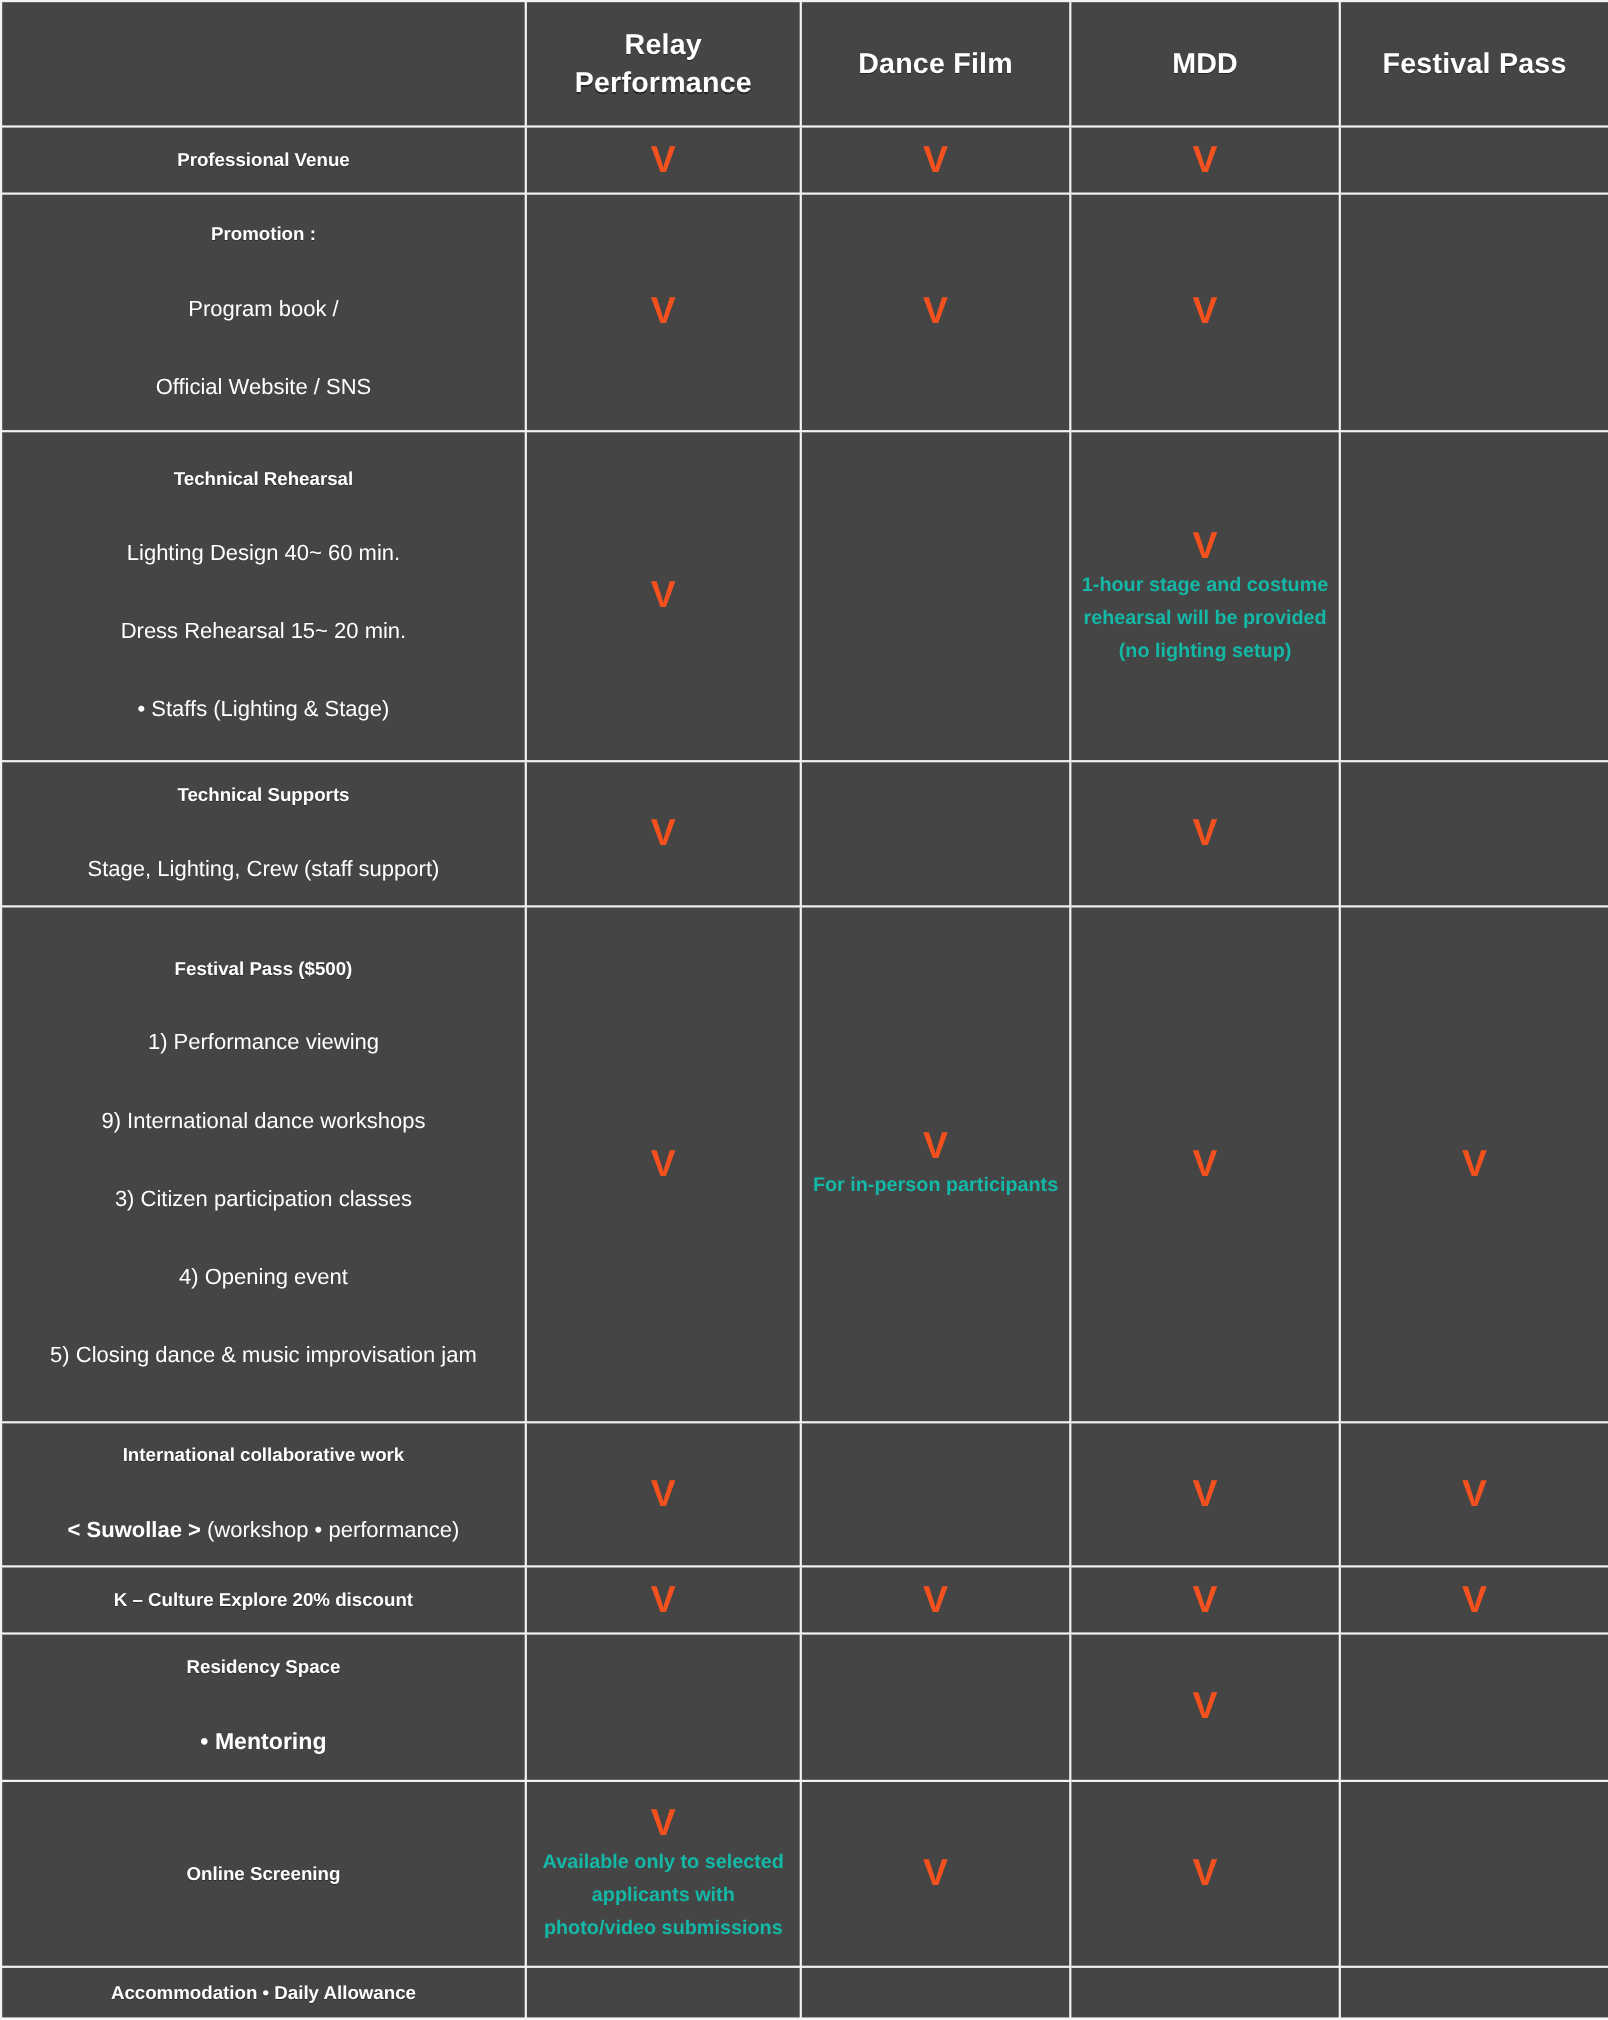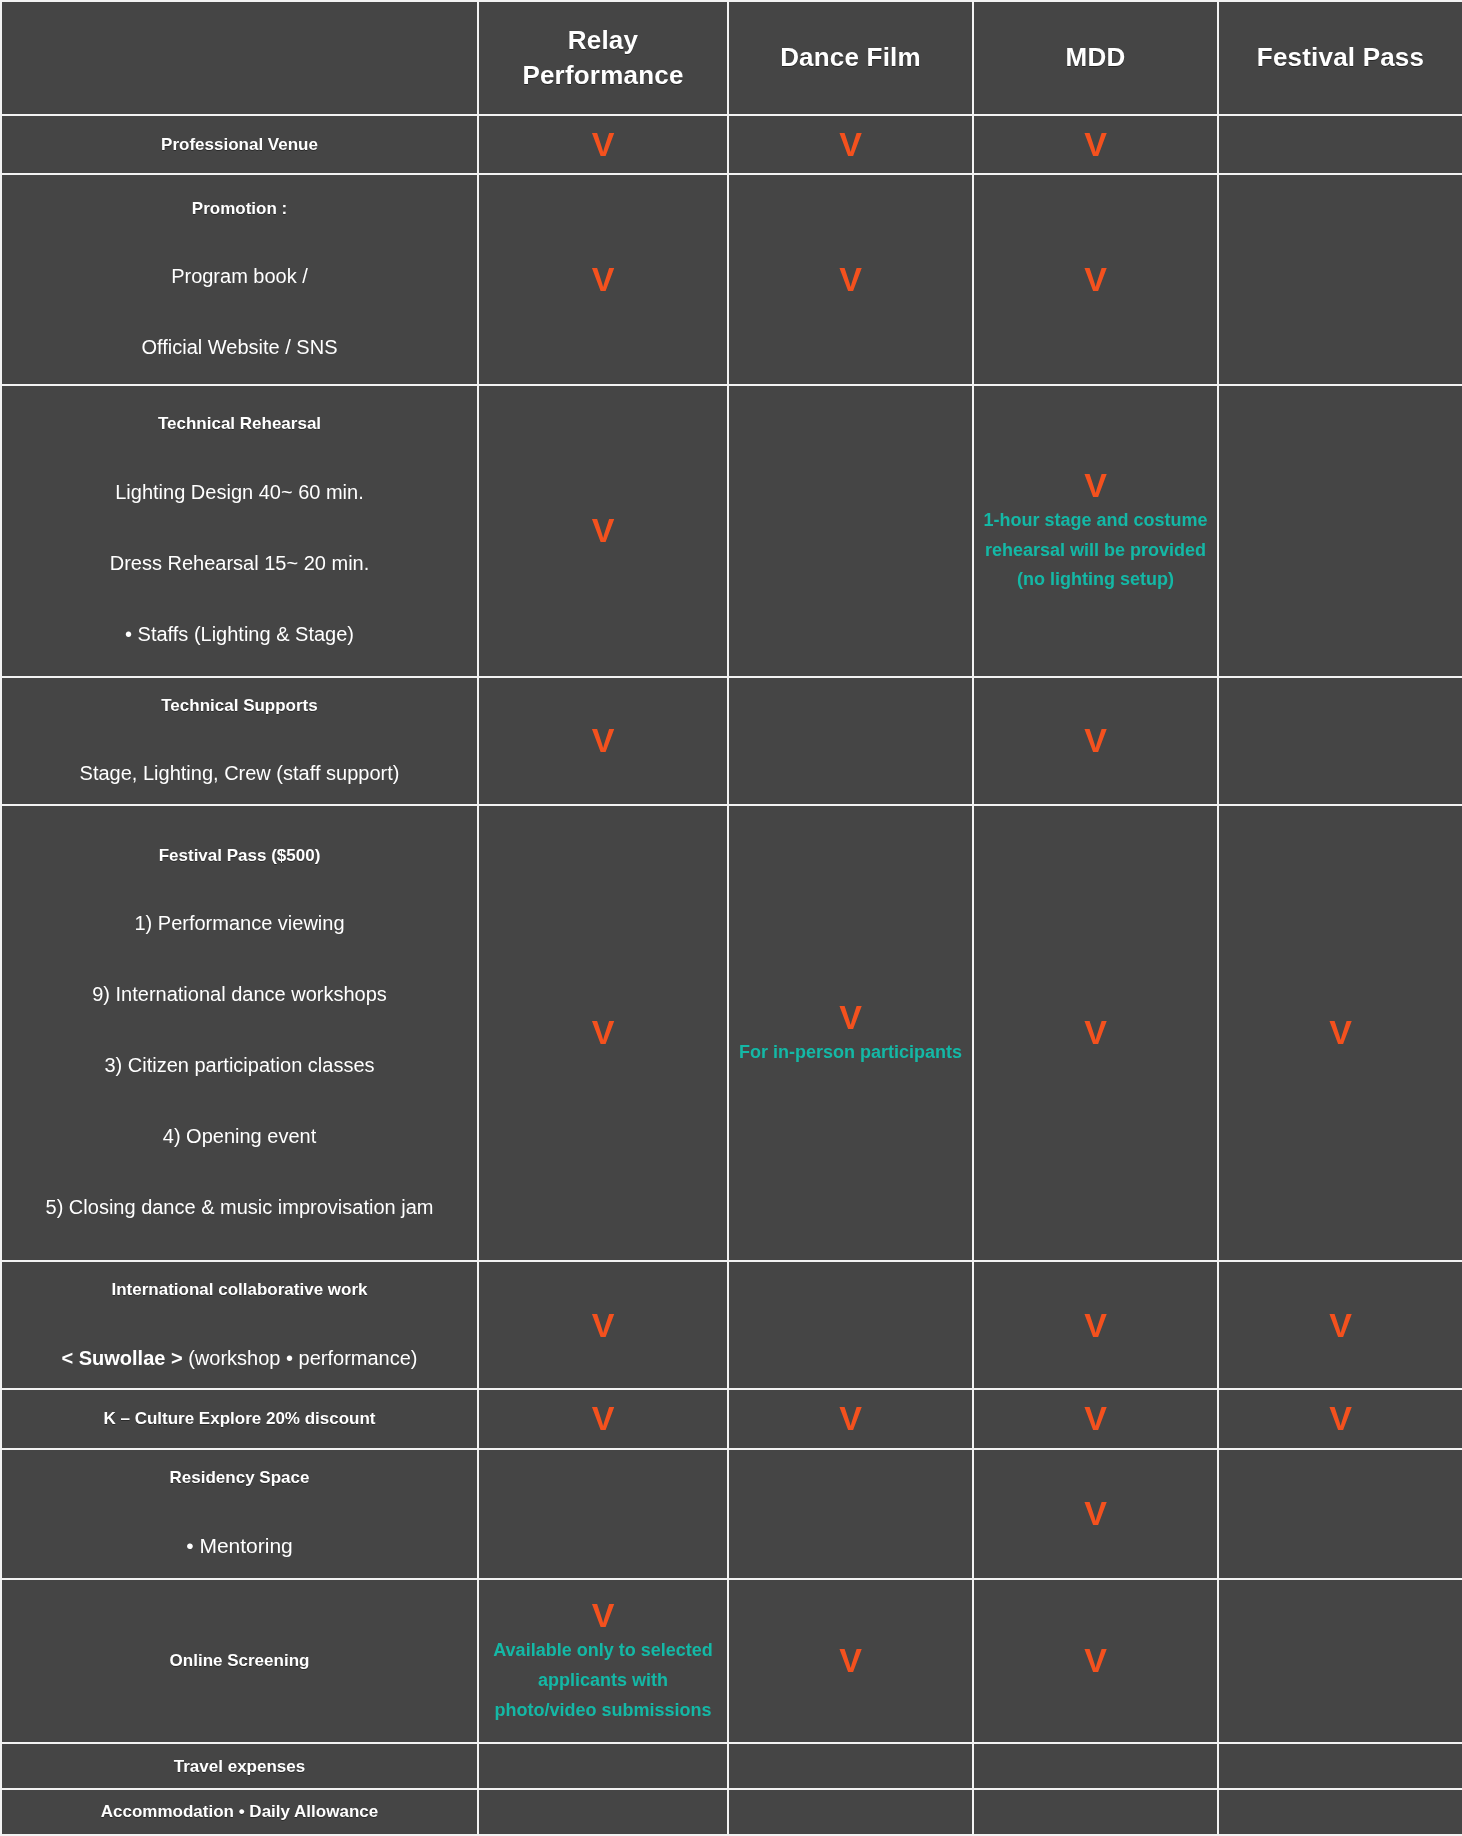--- a/index.html
+++ b/index.html
@@ -283,21 +283,21 @@
         <td>
           <div class="cell-stack">
             <span class="vmark">V</span>
           </div>
         </td>
       </tr>
       <tr>
         <td>
           <div class="lbl-block">
             <div class="lbl-title">Residency Space</div>
-            <div class="lbl-sub" style="font-weight: normal; font-size: 21px;">• Mentoring</div>
+            <div class="lbl-sub" style="font-weight: bold; font-size: 21px;">• Mentoring</div>
           </div>
         </td>
         <td>
           <div class="empty-cell"></div>
         </td>
         <td>
           <div class="empty-cell"></div>
         </td>
         <td>
           <div class="cell-stack">
@@ -322,39 +322,20 @@
         </td>
         <td>
           <div class="cell-stack">
             <span class="vmark">V</span>
           </div>
         </td>
         <td>
           <div class="cell-stack">
             <span class="vmark">V</span>
           </div>
-        </td>
-        <td>
-          <div class="empty-cell"></div>
-        </td>
-      </tr>
-      <tr>
-        <td>
-          <div class="lbl-block">
-            <div class="lbl-title">Travel expenses</div>
-          </div>
-        </td>
-        <td>
-          <div class="empty-cell"></div>
-        </td>
-        <td>
-          <div class="empty-cell"></div>
-        </td>
-        <td>
-          <div class="empty-cell"></div>
         </td>
         <td>
           <div class="empty-cell"></div>
         </td>
       </tr>
       <tr>
         <td>
           <div class="lbl-block">
             <div class="lbl-title">Accommodation • Daily Allowance</div>
           </div>

